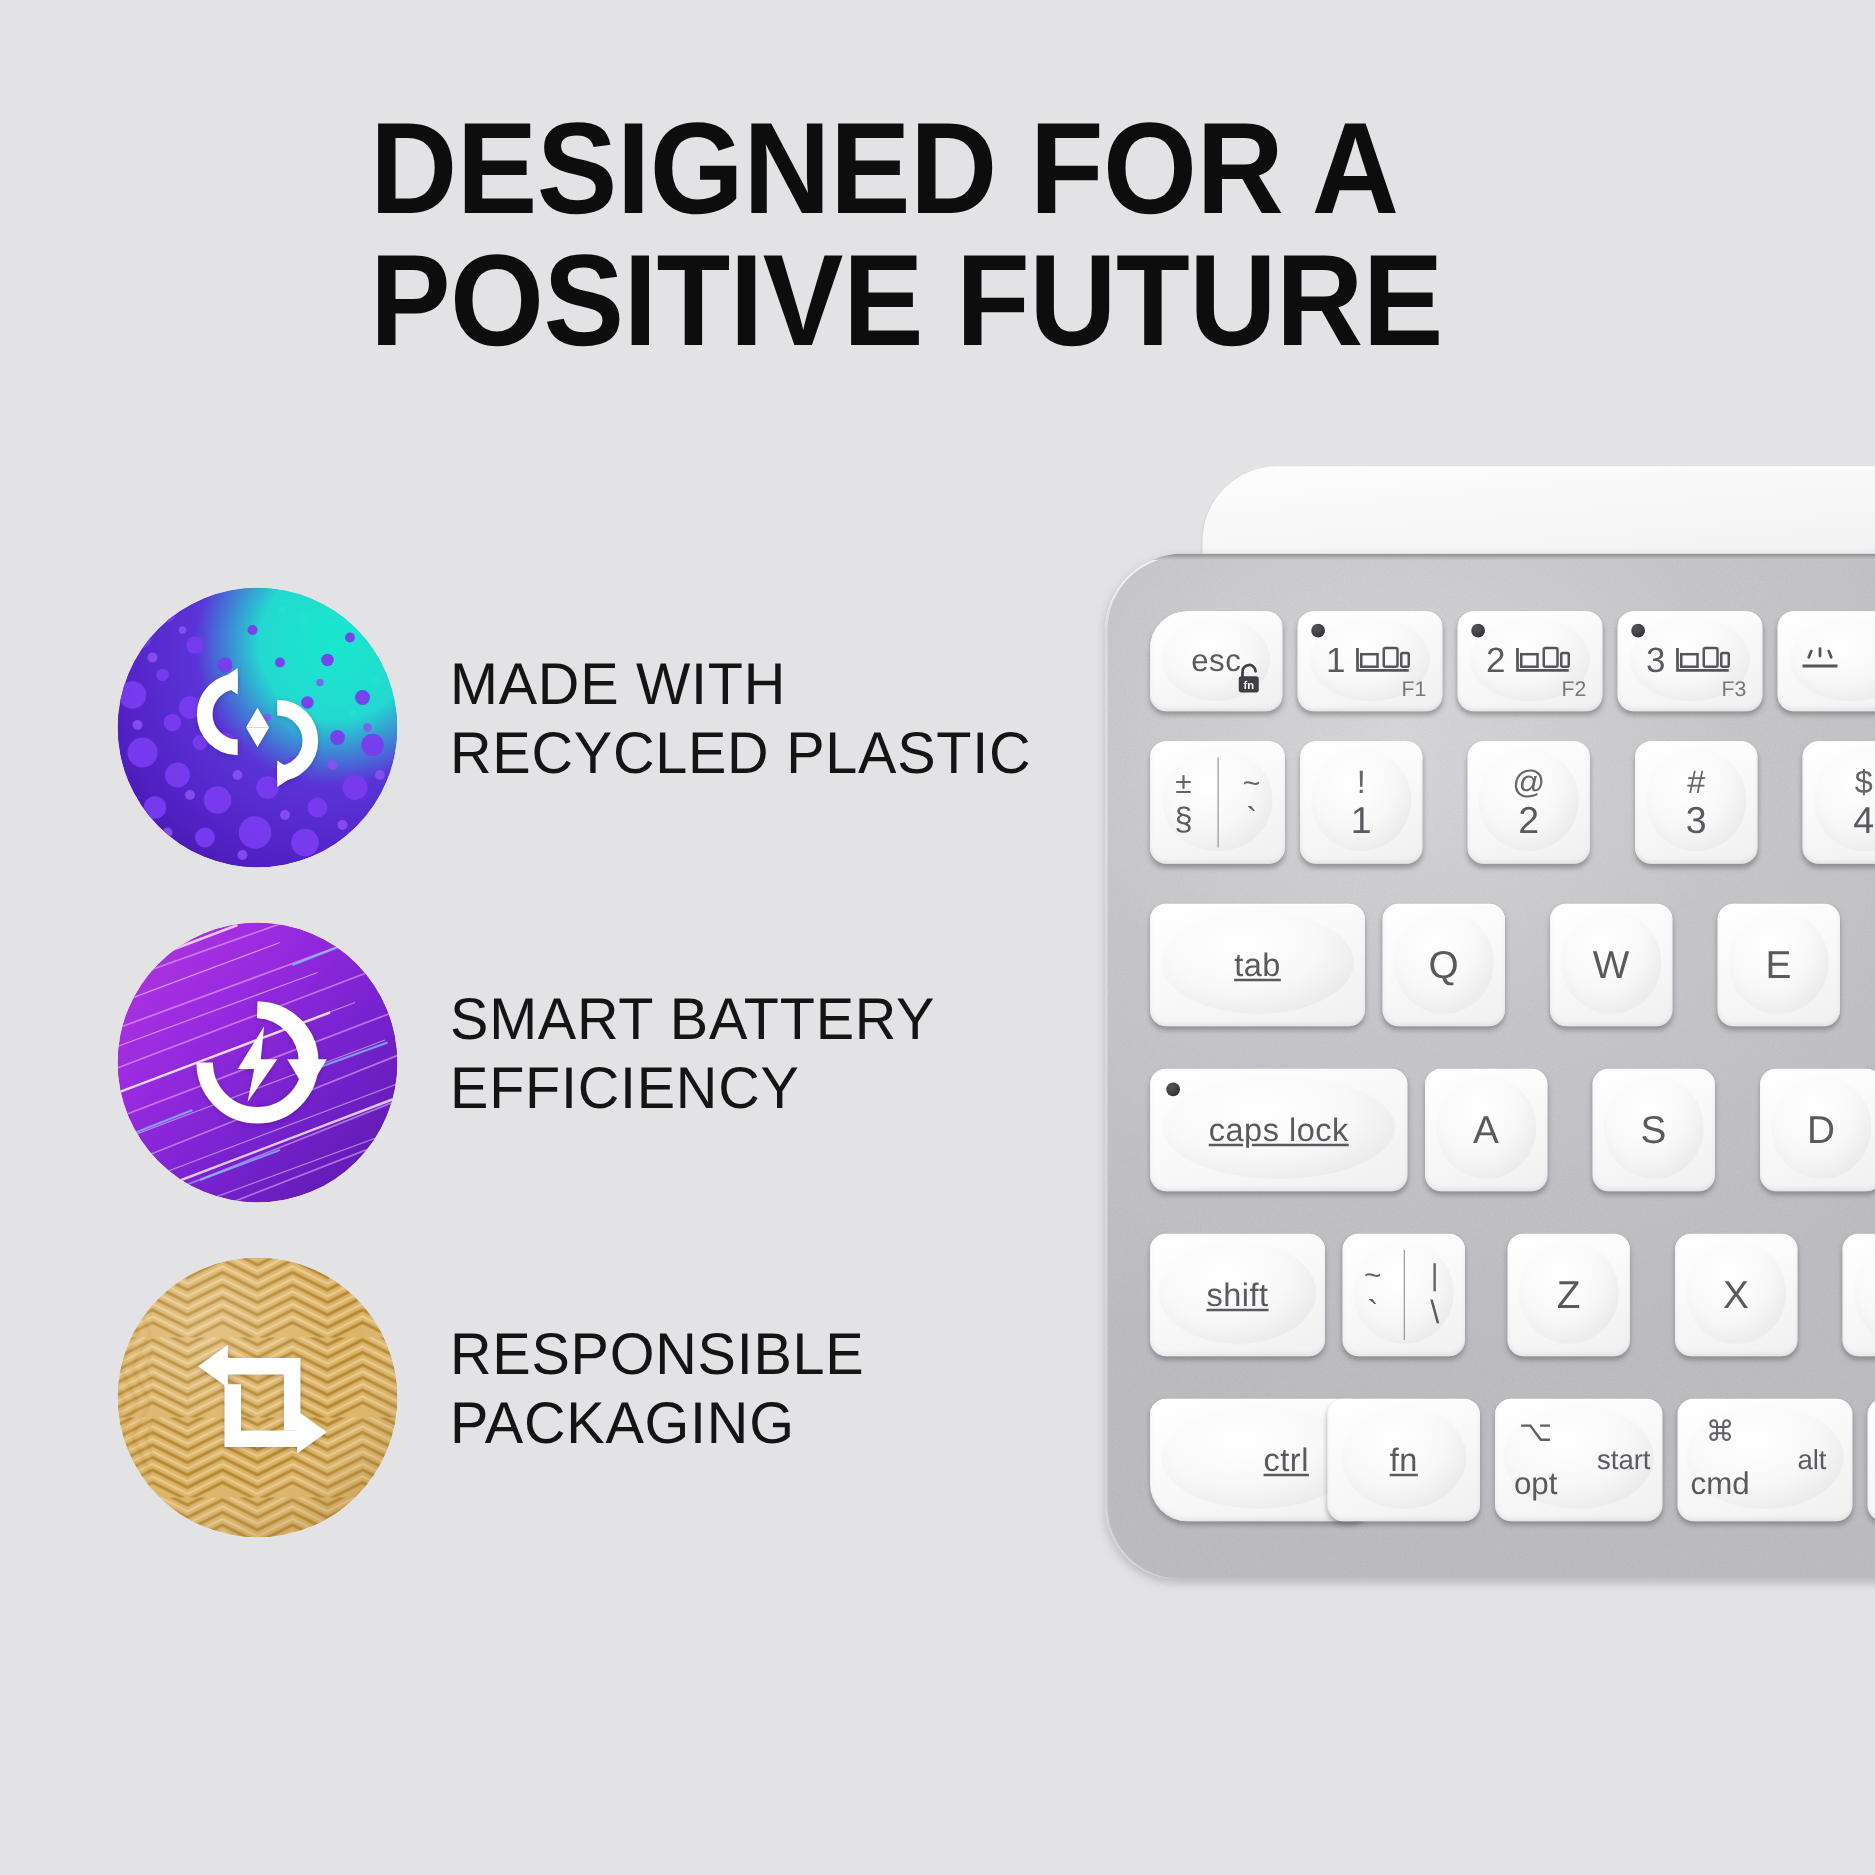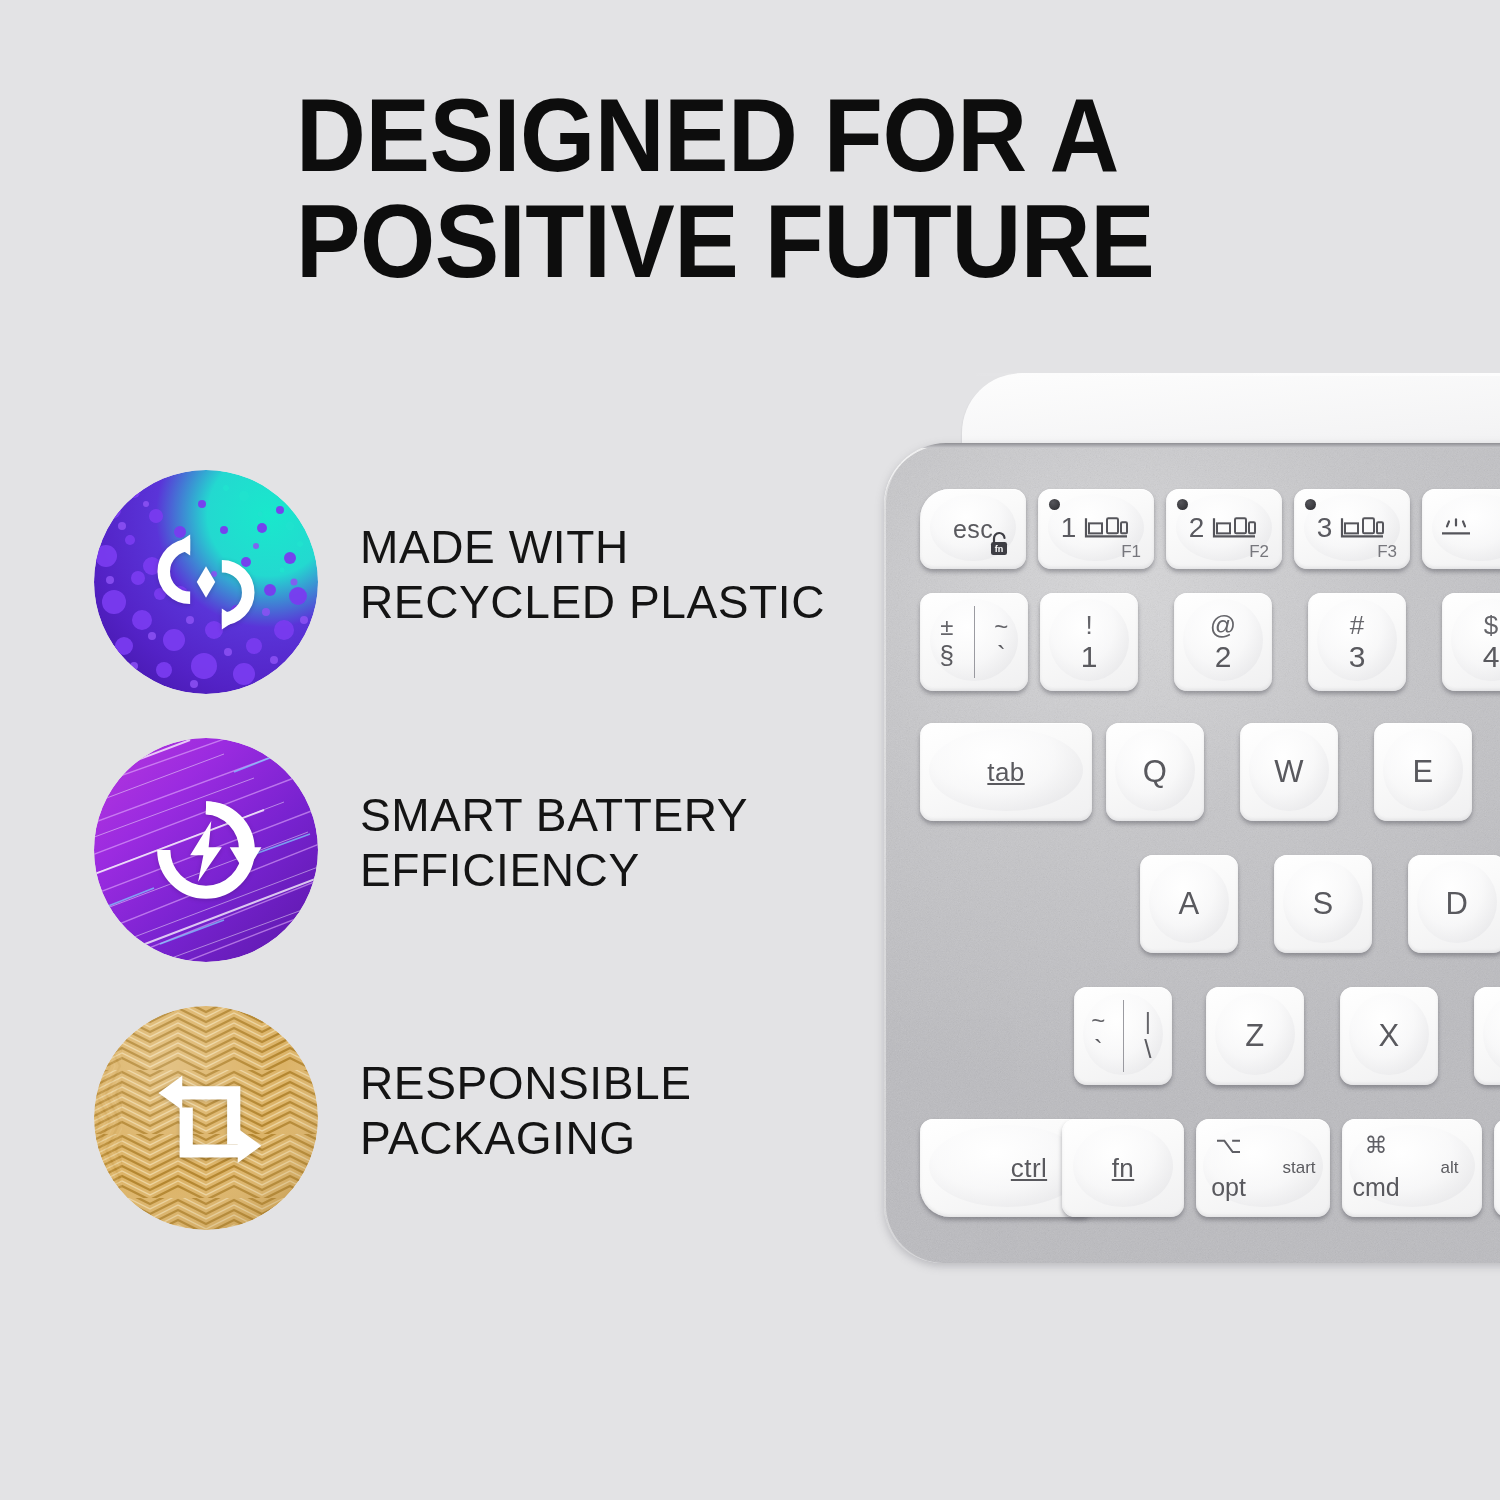--- a/index.html
+++ b/index.html
@@ -130,21 +130,21 @@
   .split .col .up{font-size:24px;color:#65656a;}
   .split .col .dn{font-size:26px;color:#5b5b60;margin-top:3px;}
 
   
   .msplit{display:flex;align-items:center;justify-content:center;height:100%;width:100%;}
   .msplit .m1{flex:1.05;display:flex;flex-direction:column;align-items:center;justify-content:center;}
   .msplit .m2{flex:1;display:flex;align-items:center;justify-content:center;}
   .msplit .divider{width:1px;background:#8a8a90;margin:14px 3px;opacity:.85;}
   .msplit .sym{font-size:23px;color:#5f5f65;line-height:1;}
   .msplit .nm{font-size:25px;color:#59595e;line-height:1.1;margin-top:17px;}
-  .msplit .nm2{font-size:17px;color:#5b5b60;}
+  .msplit .nm2{font-size:22px;color:#5b5b60;}
 
   
   .fkey{position:relative;width:100%;height:100%;}
   .fkey .led{position:absolute;left:11px;top:10px;width:11px;height:11px;border-radius:50%;
     background:radial-gradient(circle at 35% 32%,#55555a,#2a2a2e);}
   .fkey .center{position:absolute;left:0;right:0;top:50%;transform:translateY(-52%);
     display:flex;align-items:center;justify-content:center;gap:7px;}
   .fkey .num{font-size:28px;color:#5a5a60;}
   .fkey .flab{position:absolute;right:13px;bottom:7px;font-size:17px;color:#76767c;margin-left:44px;}
 
@@ -531,30 +531,37 @@
       <div class="key" style="left:222px;top:280px;width:98px;height:98px;">
         <span class="klabel big">Q</span>
       </div>
       <div class="key" style="left:356px;top:280px;width:98px;height:98px;">
         <span class="klabel big">W</span>
       </div>
       <div class="key" style="left:490px;top:280px;width:98px;height:98px;">
         <span class="klabel big">E</span>
       </div>
 
+      <div class="key wide" style="left:36px;top:412px;width:206px;height:98px;">
+        <span class="capsled"></span>
+        <span class="klabel lower">caps lock</span>
+      </div>
       <div class="key" style="left:256px;top:412px;width:98px;height:98px;">
         <span class="klabel big">A</span>
       </div>
       <div class="key" style="left:390px;top:412px;width:98px;height:98px;">
         <span class="klabel big">S</span>
       </div>
       <div class="key" style="left:524px;top:412px;width:98px;height:98px;">
         <span class="klabel big">D</span>
       </div>
 
+      <div class="key wide" style="left:36px;top:544px;width:140px;height:98px;">
+        <span class="klabel lower">shift</span>
+      </div>
       <div class="key" style="left:190px;top:544px;width:98px;height:98px;">
         <div class="split">
           <div class="col">
             <span class="up">~</span>
             <span class="dn">`</span>
           </div>
           <div class="divider"></div>
           <div class="col">
             <span class="up">|</span>
             <span class="dn">\</span>

